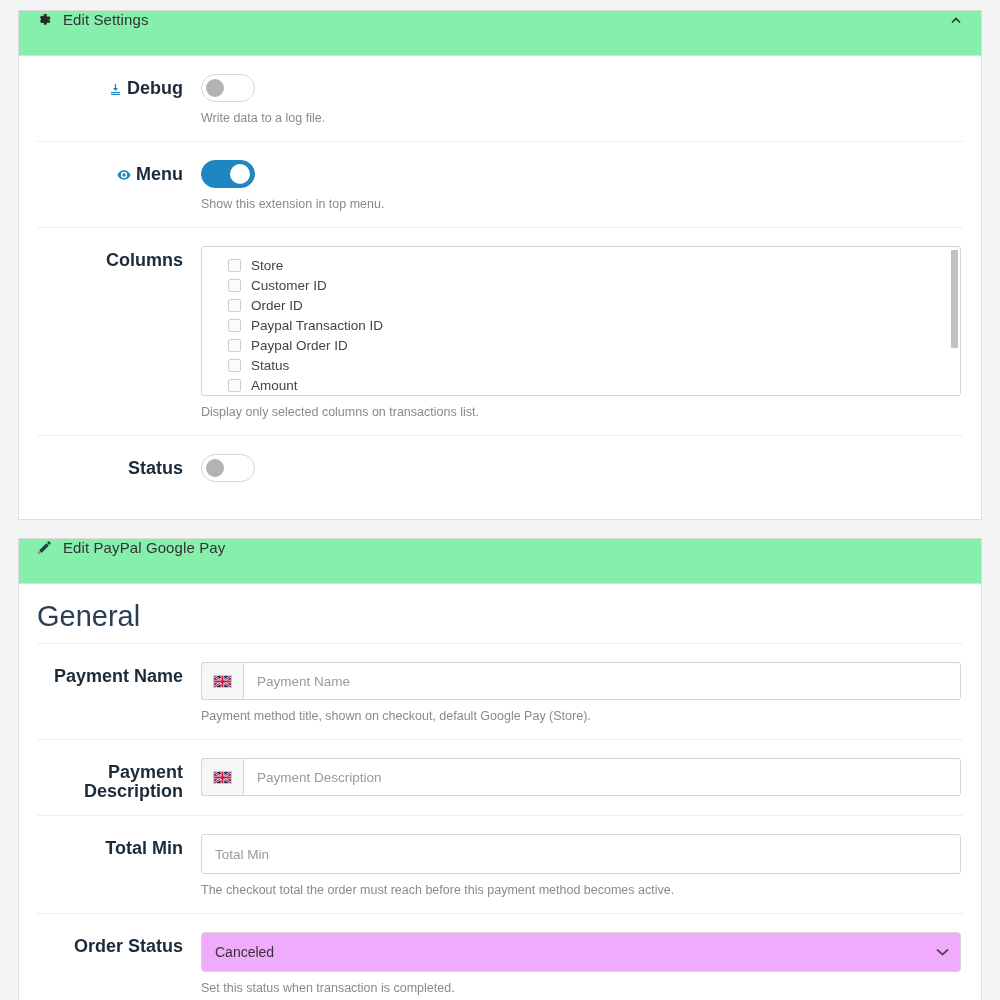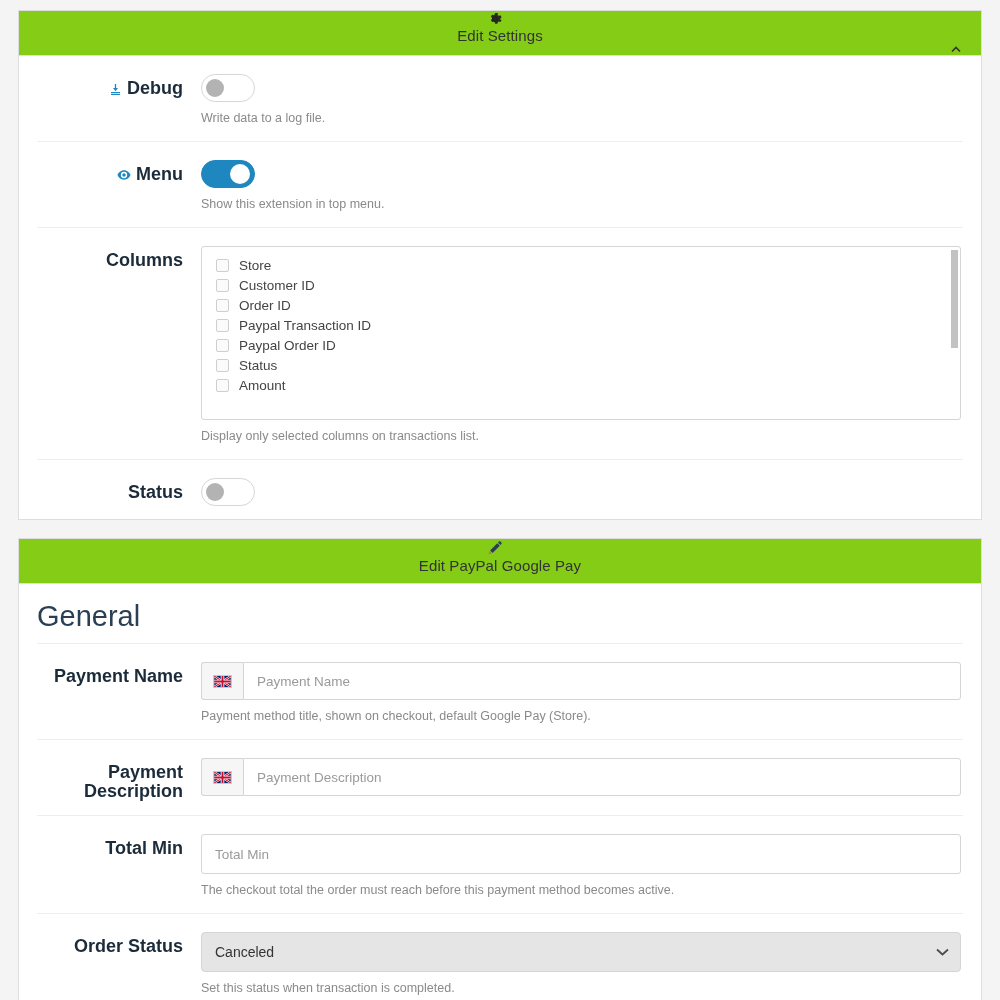--- a/index.html
+++ b/index.html
@@ -18,26 +18,25 @@
     left: 18px;
     width: 964px;
     background: #ffffff;
     border: 1px solid #dddddd;
   }
   #panel-settings { top: 10px; height: 510px; }
   #panel-paypal  { top: 538px; height: 500px; }
 
   .panel-head {
     height: 45px;
-    background: #84cc16;
+    background: #86efac;
     border-bottom: 1px solid #dddddd;
     display: flex;
-    align-items: center;
+    align-items: flex-start;
     padding: 0 16px;
-    flex-direction: column;
   }
   .panel-head .head-icon {
     width: 18px; height: 18px;
     display: inline-flex; align-items: center; justify-content: center;
     margin-right: 10px;
     color: #222;
   }
   .panel-title {
     font-size: 15px;
     color: #333;
@@ -113,24 +112,24 @@
     background: #ffffff;
     width: 20px; height: 20px;
     top: 3px;
   }
 
   
   .listbox {
     border: 1px solid #d5d5d5;
     border-radius: 3px;
     background: #fff;
-    height: 174px;
+    height: 150px;
     overflow: hidden;
     position: relative;
-    padding: 8px 0 0 0;
+    padding: 8px 0 0 12px;
   }
   .listbox .opt {
     display: flex;
     align-items: center;
     height: 20px;
     padding: 0 10px 0 14px;
     font-size: 13.5px;
     color: #444;
     cursor: pointer;
   }
@@ -192,21 +191,21 @@
   }
   .input-group .txt { border-radius: 0 3px 3px 0; }
   .txt::placeholder { color: #9a9a9a; }
 
   .select-wrap { position: relative; }
   .sel {
     width: 100%;
     height: 40px;
     border: 1px solid #d5d5d5;
     border-radius: 4px;
-    background: #e5e5e5;
+    background: #f0abfc;
     padding: 0 34px 0 13px;
     font-size: 14px;
     font-family: "Liberation Sans", sans-serif;
     color: #333;
     appearance: none;
     -webkit-appearance: none;
     outline: none;
     cursor: pointer;
   }
   .sel-caret {

